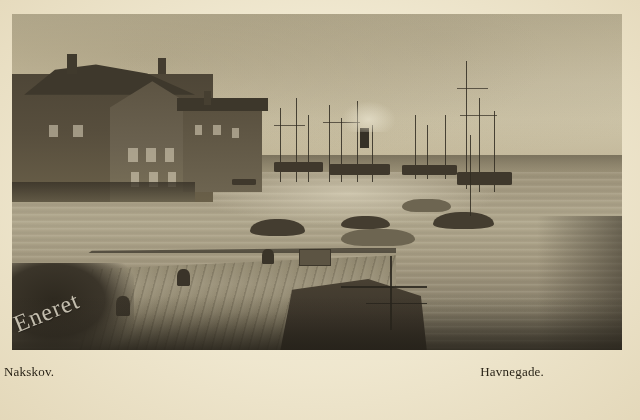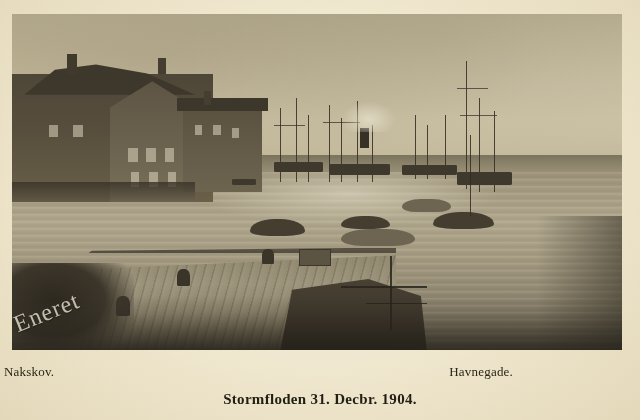--- a/index.html
+++ b/index.html
@@ -286,21 +286,21 @@
     justify-content: space-between;
     align-items: baseline;
   }
   .side-caption {
     font-family: "Liberation Serif", serif;
     font-size: 13px;
     color: #2b2519;
     letter-spacing: 0.2px;
   }
   #left-caption { margin-left: -8px; font-family: Liberation Serif, serif; }
-  #right-caption { margin-right: 109px; }
+  #right-caption { margin-right: 78px; }
 
   #main-caption {
     position: absolute;
     left: 0;
     top: 391px;
     width: 640px;
     text-align: center;
     font-family: "Liberation Serif", serif;
     font-weight: bold;
     font-size: 15px;
@@ -404,15 +404,14 @@
 
       <div id="eneret">Eneret</div>
     </div>
   </div>
 
   <div id="caption-row">
     <div id="left-caption" class="side-caption">Nakskov.</div>
     <div id="right-caption" class="side-caption">Havnegade.</div>
   </div>
 
-  <div id="main-caption">Stormfloden 31. Decbr. 1904.</div>
 
 </div>
 
 </body></html>

